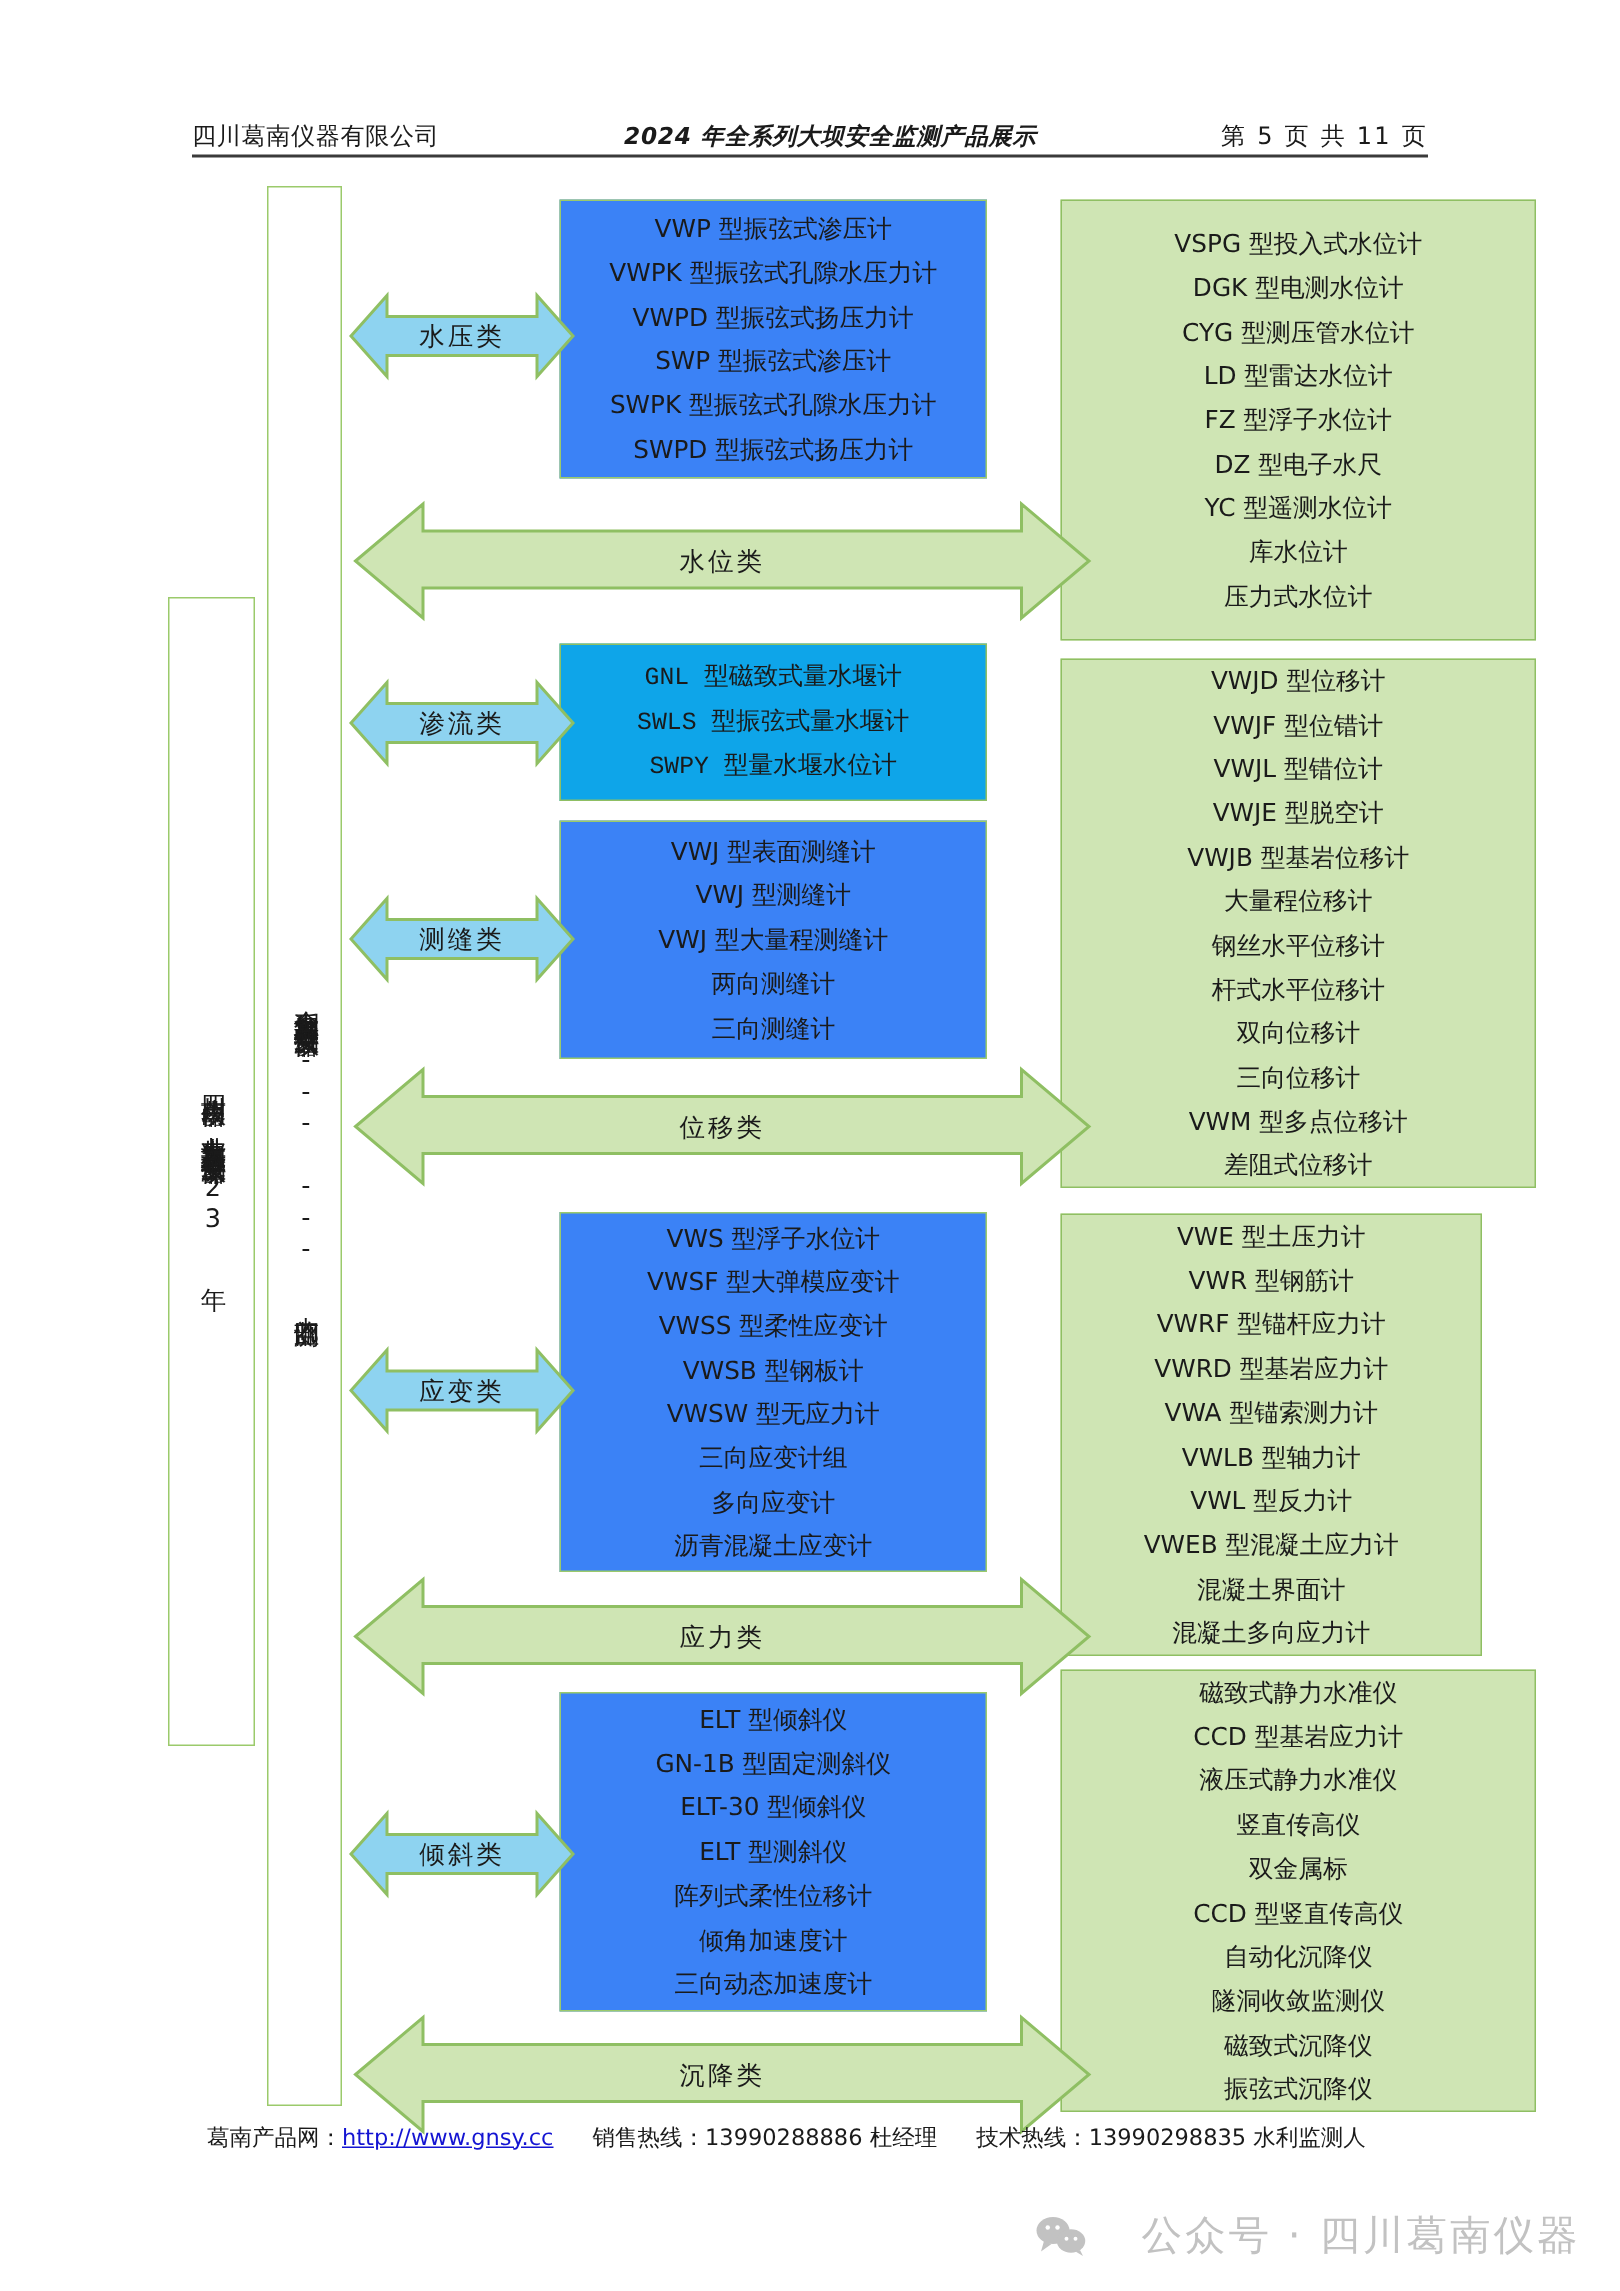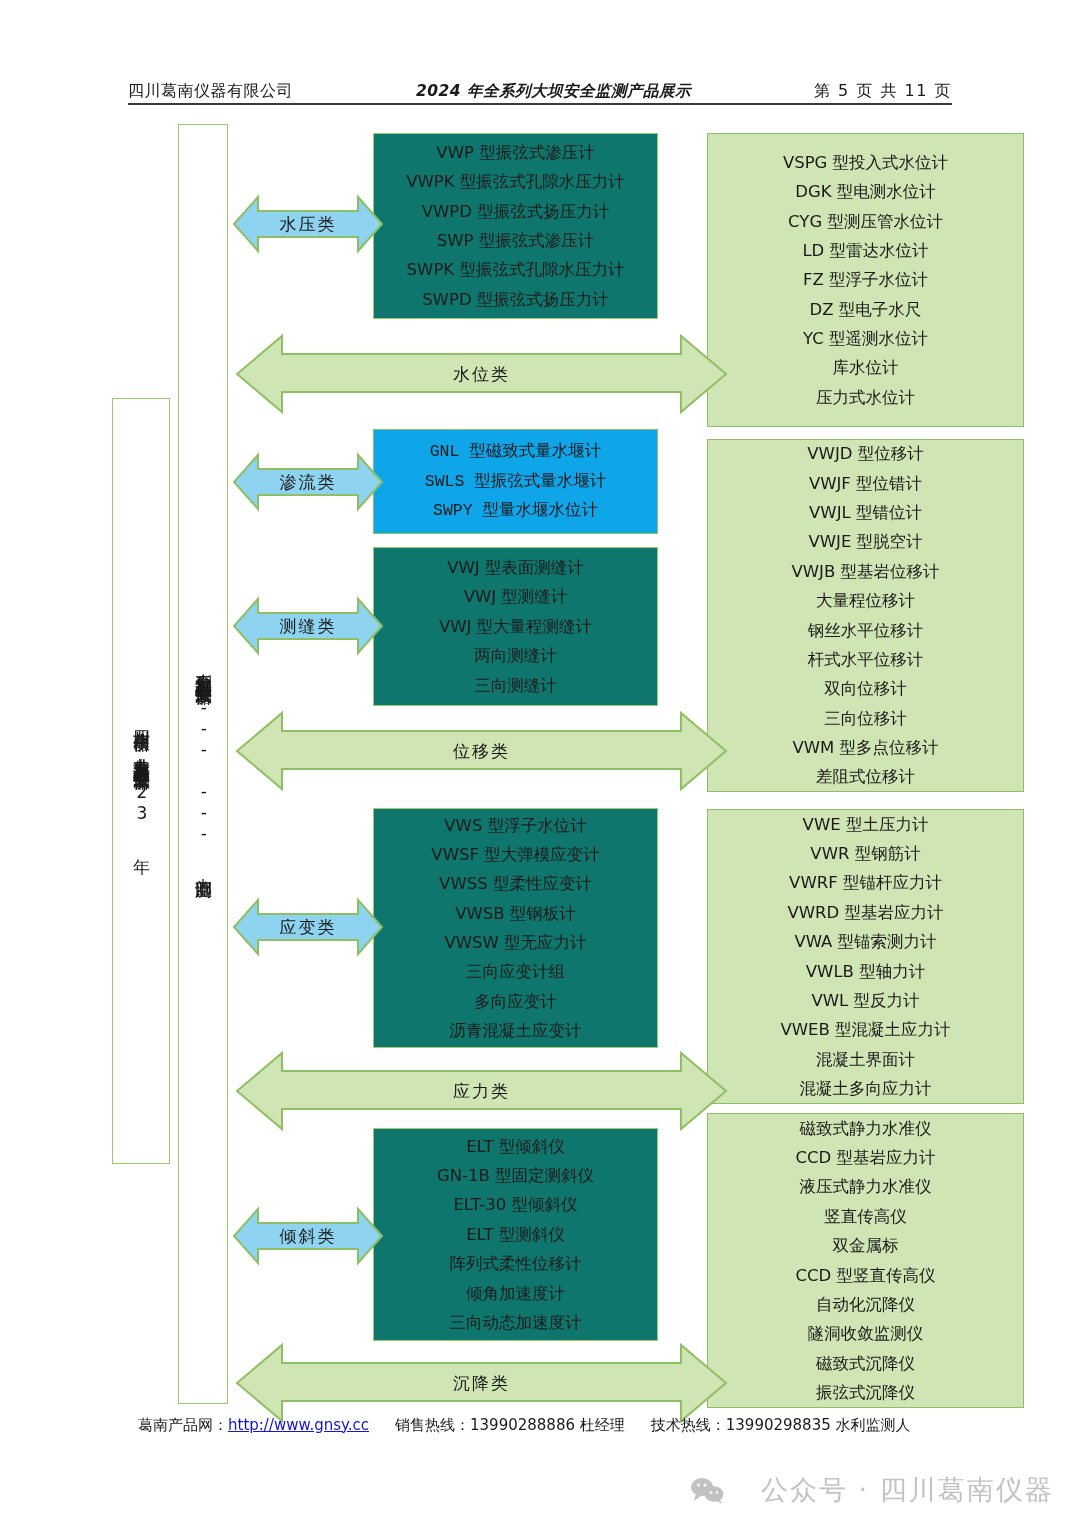--- a/index.html
+++ b/index.html
@@ -31,21 +31,21 @@
   #vbox-outer{left:112px;top:398px;width:58px;height:766px;}
   #vbox-outer .vtext{font-size:17px;letter-spacing:1px;}
   #vbox-inner{left:178px;top:124px;width:50px;height:1280px;}
   #vbox-inner .vtext{font-size:17px;letter-spacing:1px;}
 
   
   .cbox{position:absolute;box-sizing:border-box;display:flex;flex-direction:column;
         align-items:center;justify-content:center;text-align:center;
         font-family:"DejaVu Sans",sans-serif;font-size:16.5px;line-height:1.78;
         padding:6px 8px;}
-  .cbox.blue{background:#0f766e;border:1.5px solid #9bca6b;}
+  .cbox.blue{background:#3b82f6;border:1.5px solid #9bca6b;}
   .cbox.green{background:#cfe5b4;border:1.5px solid #8fbf63;}
   .cbox.white{background:#0ea5e9;border:1.5px solid #8fbf63;font-family:Liberation Mono, monospace;}
   .cbox .ln{white-space:nowrap;}
 
   
   .arrow{position:absolute;}
   .arrow svg{display:block;width:100%;height:100%;}
   .arrow .alabel{position:absolute;left:0;top:0;width:100%;height:100%;
      display:flex;align-items:center;justify-content:center;
      font-family:"DejaVu Sans",sans-serif;font-size:17px;letter-spacing:2px;
@@ -139,21 +139,21 @@
     <div class="ln">VWS 型浮子水位计</div>
     <div class="ln">VWSF 型大弹模应变计</div>
     <div class="ln">VWSS 型柔性应变计</div>
     <div class="ln">VWSB 型钢板计</div>
     <div class="ln">VWSW 型无应力计</div>
     <div class="ln">三向应变计组</div>
     <div class="ln">多向应变计</div>
     <div class="ln">沥青混凝土应变计</div>
   </div>
 
-  <div class="cbox green" style="left:707px;top:809px;width:317px;height:295px;">
+  <div class="cbox green" style="left:707px;top:809px;width:281px;height:295px;">
     <div class="ln">VWE 型土压力计</div>
     <div class="ln">VWR 型钢筋计</div>
     <div class="ln">VWRF 型锚杆应力计</div>
     <div class="ln">VWRD 型基岩应力计</div>
     <div class="ln">VWA 型锚索测力计</div>
     <div class="ln">VWLB 型轴力计</div>
     <div class="ln">VWL 型反力计</div>
     <div class="ln">VWEB 型混凝土应力计</div>
     <div class="ln">混凝土界面计</div>
     <div class="ln">混凝土多向应力计</div>

